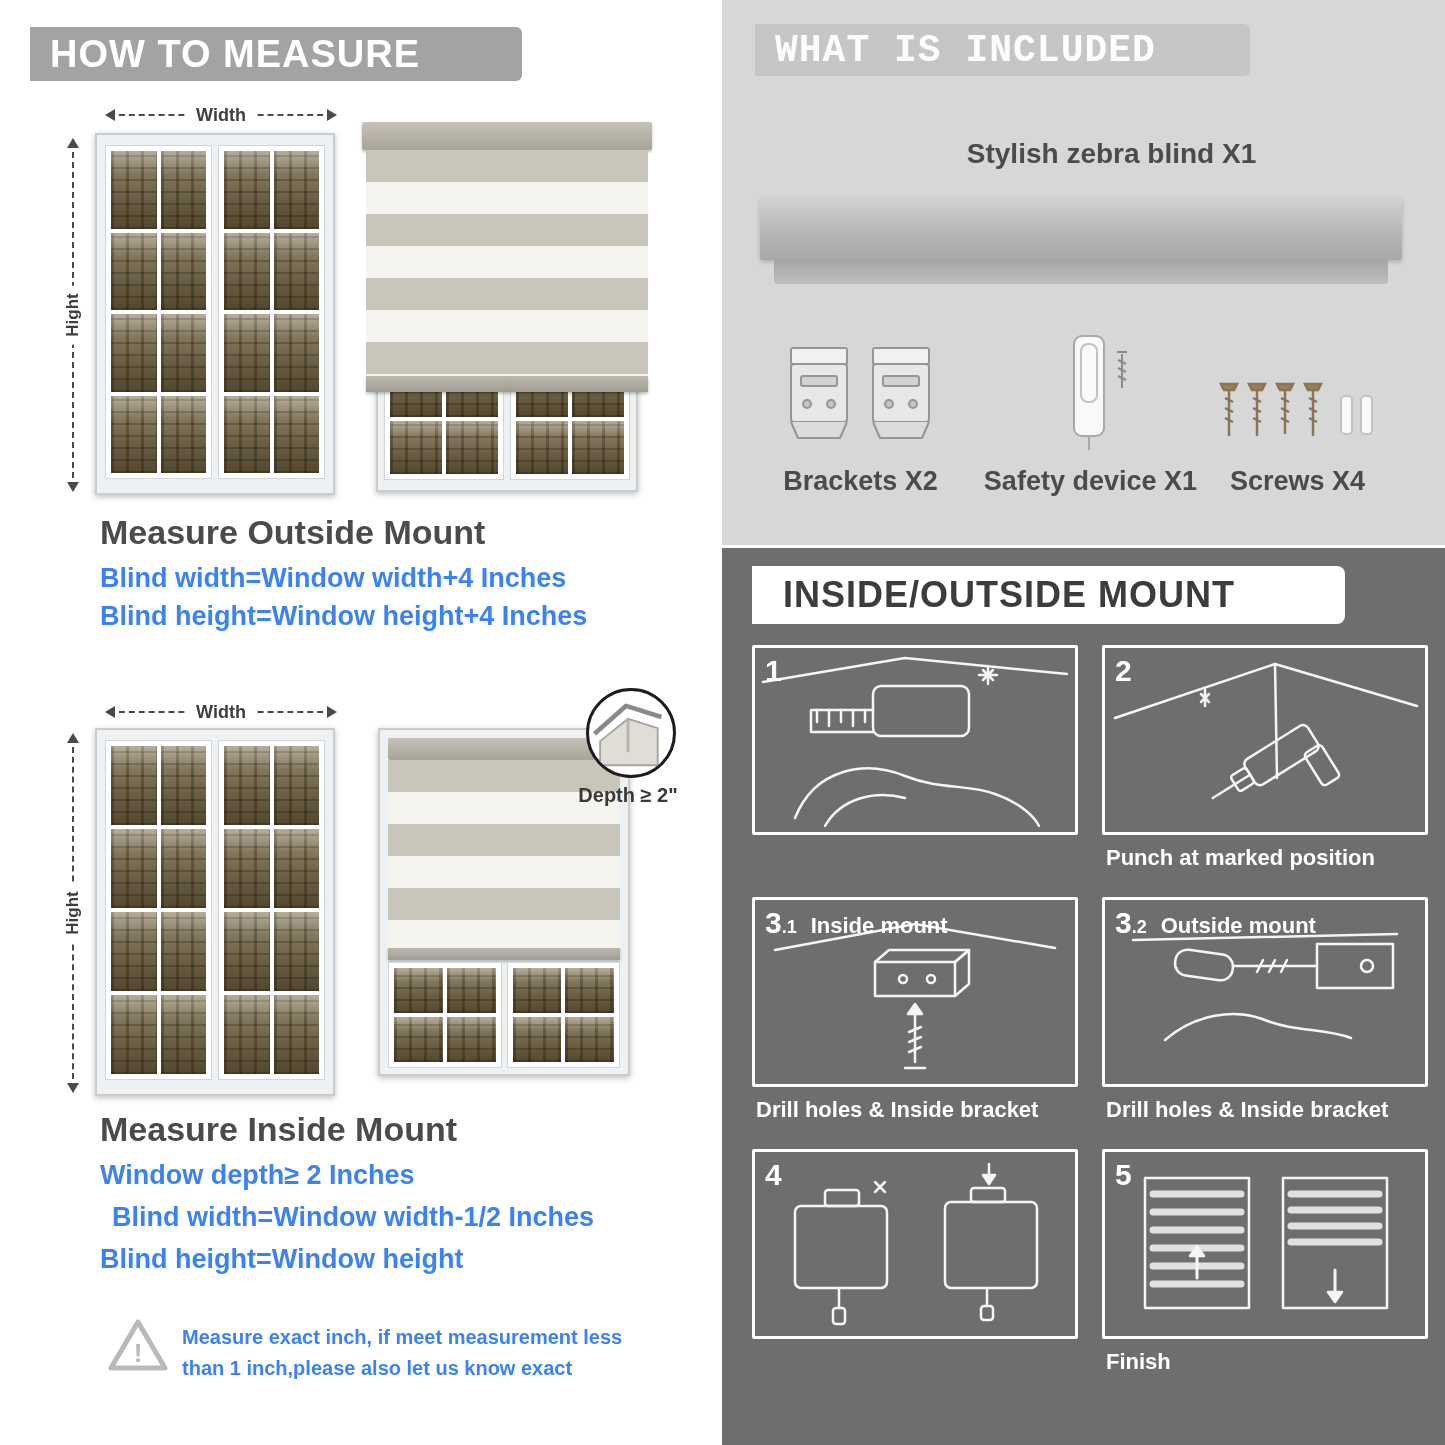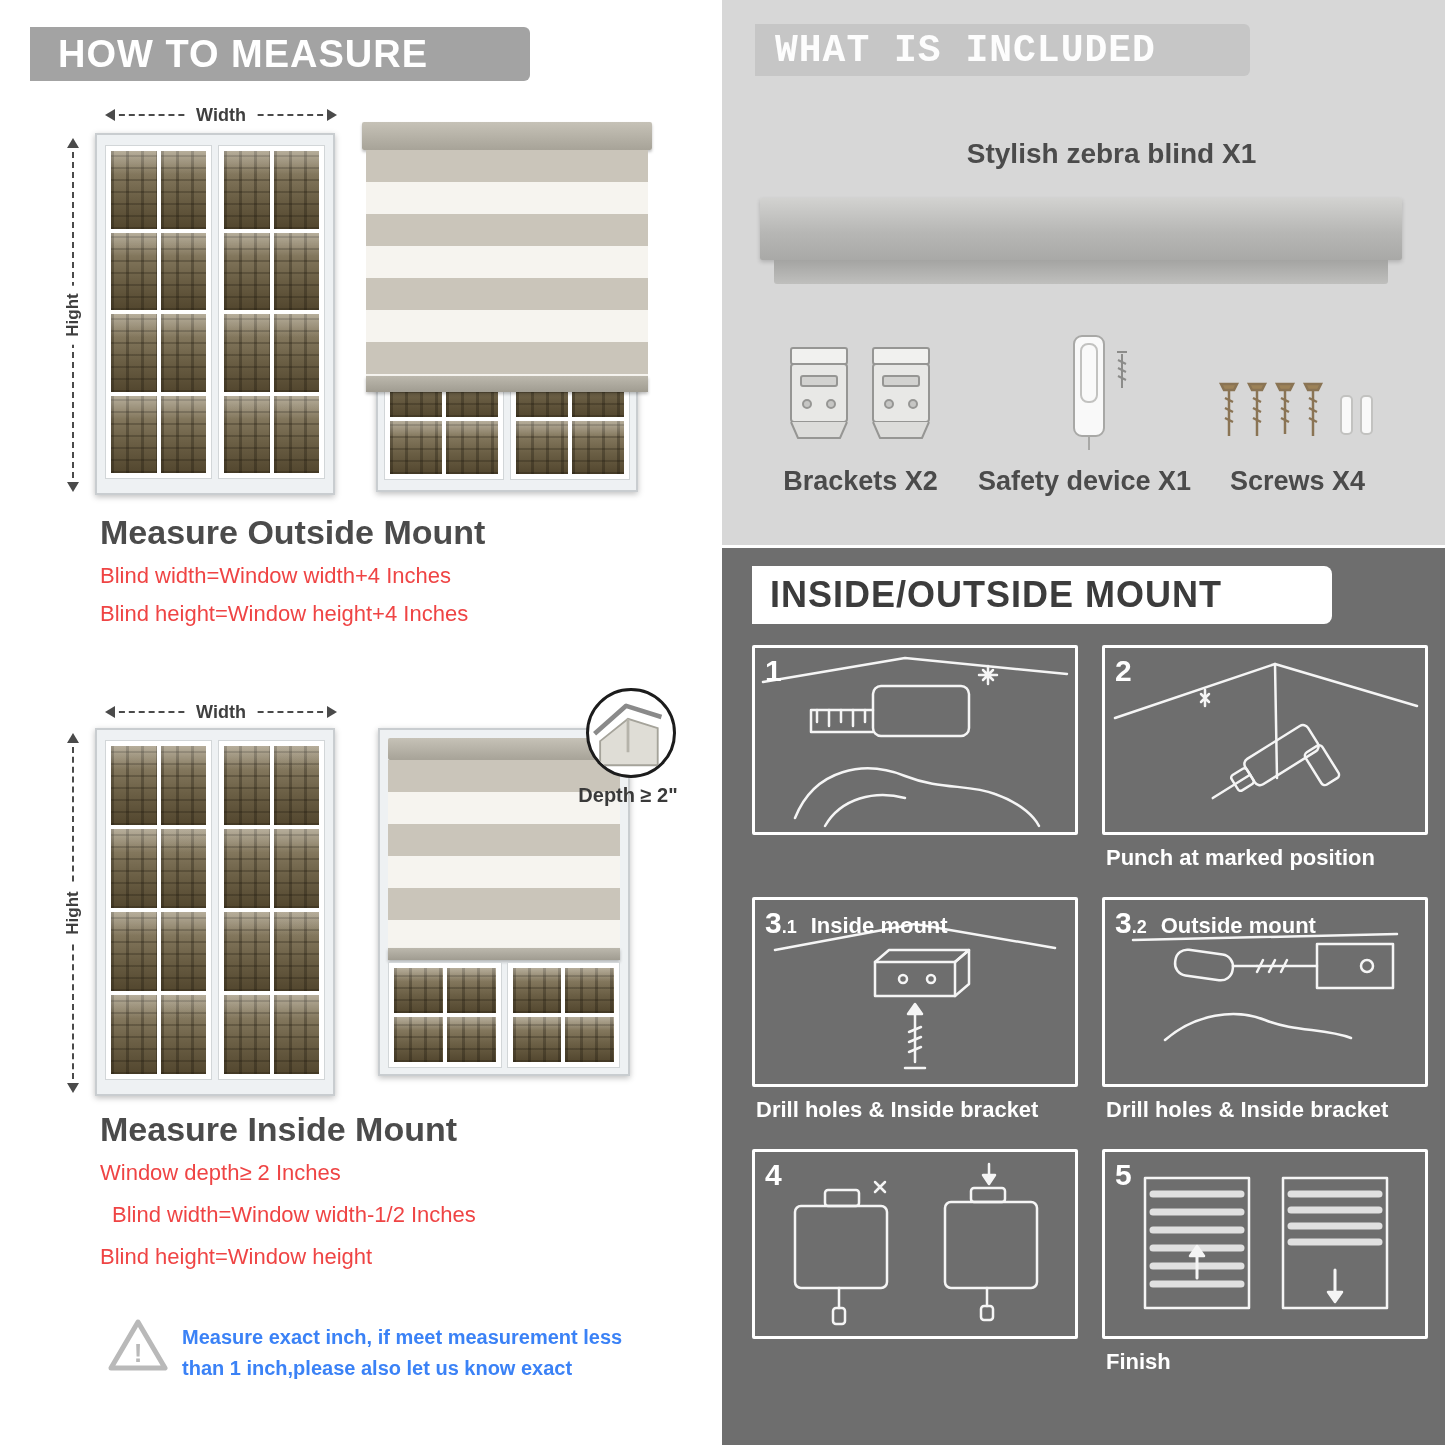--- a/index.html
+++ b/index.html
@@ -1,26 +1,26 @@
 <!DOCTYPE html>
 <html><head>
 <meta charset="utf-8">
 <style>
   html,body{margin:0;padding:0;}
   body{width:1445px;height:1445px;background:#fff;font-family:"Liberation Sans",sans-serif;position:relative;overflow:hidden;}
   .abs{position:absolute;}
 
   
   .banner{font-weight:bold;letter-spacing:1px;display:flex;align-items:center;}
-  .banner-left{left:30px;top:27px;width:472px;height:54px;background:#a3a3a3;color:#fff;font-size:38px;padding-left:28px;border-radius:0 6px 6px 0;}
+  .banner-left{left:30px;top:27px;width:472px;height:54px;background:#a3a3a3;color:#fff;font-size:38px;padding-left:20px;border-radius:0 6px 6px 0;}
   .banner-included{left:755px;top:24px;width:475px;height:52px;background:#c6c6c6;color:#fdfdfd;font-size:38px;padding-left:20px;border-radius:0 6px 6px 0;font-family:Liberation Mono, monospace;}
-  .banner-mount{left:752px;top:566px;width:562px;height:58px;background:#ffffff;color:#3c3c3c;font-size:36px;padding-left:18px;border-radius:0 8px 8px 0;}
+  .banner-mount{left:752px;top:566px;width:562px;height:58px;background:#ffffff;color:#3c3c3c;font-size:36px;padding-left:31px;border-radius:0 8px 8px 0;}
 
   .section-title{font-size:34px;font-weight:bold;color:#4b4b4b;}
-  .formula{font-size:22px;font-weight:normal;color:#ef4444;}
+  .formula{font-size:27px;font-weight:bold;color:#3b82f6;}
 
   
   .panel-light{left:722px;top:0;width:723px;height:545px;background:#d7d7d7;}
   .panel-dark{left:722px;top:548px;width:723px;height:897px;background:#6e6e6e;}
 
   
   .window{background:#eef1f3;border:2px solid #c9cdd0;box-shadow:0 2px 6px rgba(0,0,0,0.25);padding:10px 8px 14px 8px;display:flex;gap:6px;box-sizing:border-box;}
   .sash{flex:1;background:#fff;border:1px solid #d2d6d8;padding:5px;display:grid;grid-template-columns:1fr 1fr;grid-template-rows:repeat(4,1fr);gap:4px;}
   .sash.small{grid-template-rows:repeat(2,1fr);}
   .pane{background:
@@ -274,21 +274,21 @@
         <path d="M10 22 l8 4 M10 32 l8 4 M10 42 l8 4"></path>
       </g>
   </g>
   <g fill="rgba(255,255,255,0.85)" stroke="#c2c2c0" stroke-width="2">
     <rect x="126" y="20" width="11" height="38" rx="4"></rect>
     <rect x="146" y="20" width="11" height="38" rx="4"></rect>
   </g>
 </svg>
 
 <div class="abs item-label" style="left:778px;top:466px;width:165px;">Brackets X2</div>
-<div class="abs item-label" style="left:972px;top:466px;width:225px;">Safety device X1</div>
+<div class="abs item-label" style="left:972px;top:466px;width:225px;text-align:right;">Safety device X1</div>
 <div class="abs item-label" style="left:1215px;top:466px;width:165px;">Screws X4</div>
 
 <div class="abs panel-dark"></div>
 <div class="abs banner banner-mount">INSIDE/OUTSIDE MOUNT</div>
 
 <div class="abs steps-grid">
 
   <div class="step">
     <div class="step-box">
       <div class="step-head">

